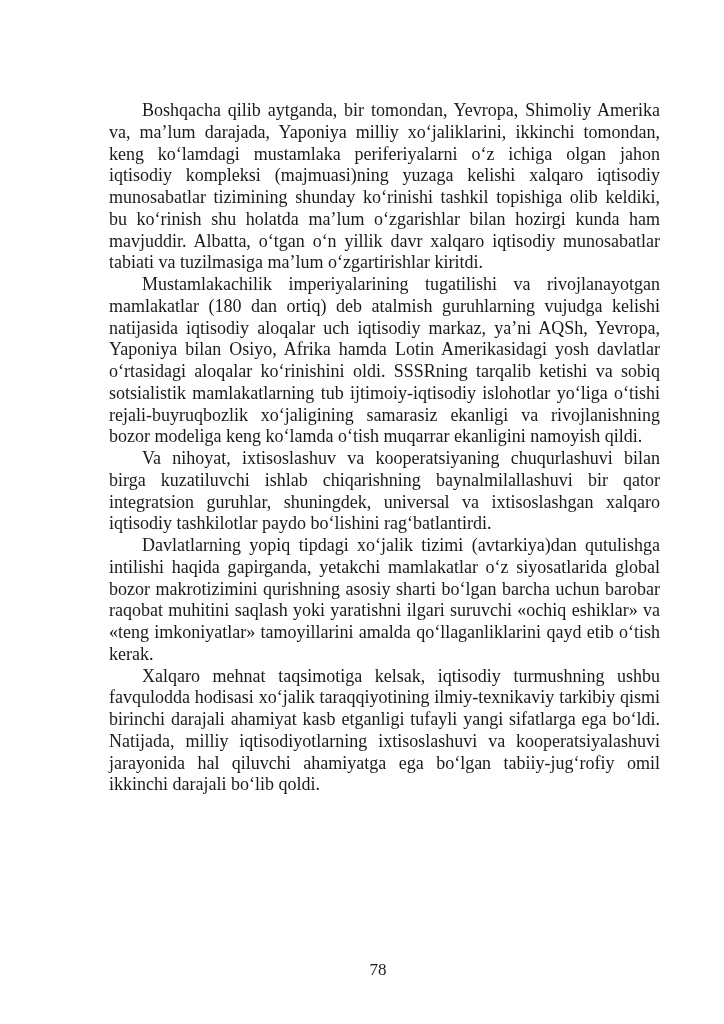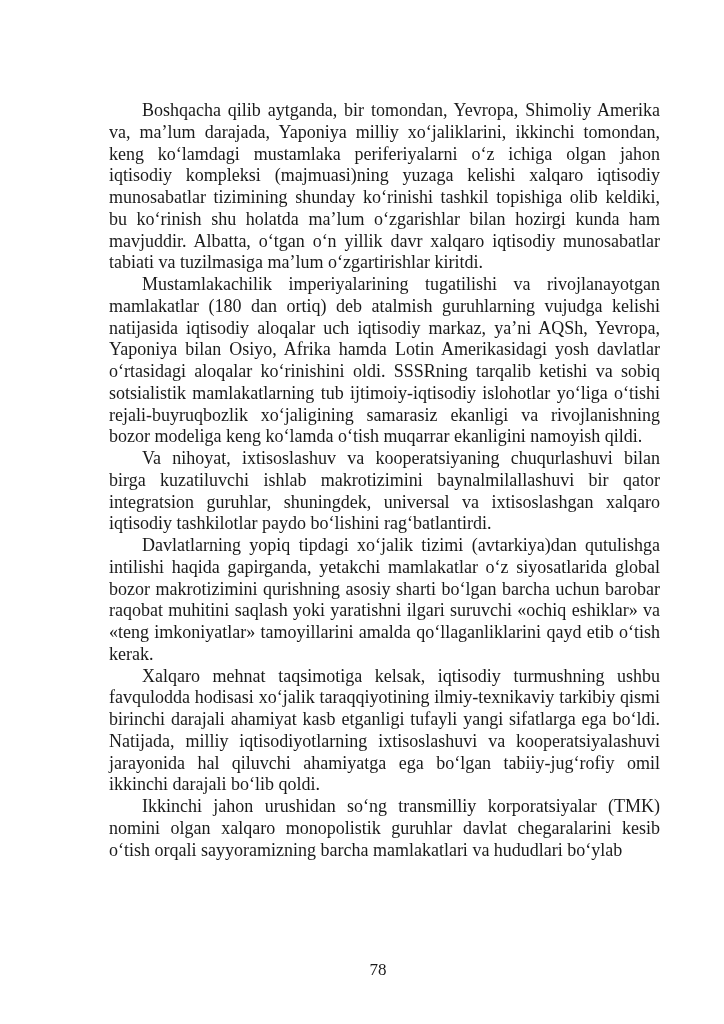--- a/index.html
+++ b/index.html
@@ -32,19 +32,18 @@
       color: #1a1a1a;
       padding-left: 16px;
     }
   </style>
 </head>
 <body>
 
 <div class="page">
   <p class="para">Boshqacha qilib aytganda, bir tomondan, Yevropa, Shimoliy Amerika va, ma’lum darajada, Yaponiya milliy xo‘jaliklarini, ikkinchi tomondan, keng ko‘lamdagi mustamlaka periferiyalarni o‘z ichiga olgan jahon iqtisodiy kompleksi (majmuasi)ning yuzaga kelishi xal­qaro iqtisodiy munosabatlar tizimining shunday ko‘rinishi tashkil topishiga olib keldiki, bu ko‘rinish shu holatda ma’lum o‘zgarishlar bilan hozirgi kunda ham mavjuddir. Albatta, o‘tgan o‘n yillik davr xalqaro iqtisodiy munosabatlar tabiati va tuzilmasiga ma’lum o‘zgar­tirishlar kiritdi.</p>
   <p class="para">Mustamlakachilik imperiyalarining tugatilishi va rivojlanayotgan mamlakatlar (180 dan ortiq) deb atalmish guruhlarning vujudga kelishi natijasida iqtisodiy aloqalar uch iqtisodiy markaz, ya’ni AQSh, Yevropa, Yaponiya bilan Osiyo, Afrika hamda Lotin Amerikasidagi yosh davlatlar o‘rtasidagi aloqalar ko‘rinishini oldi. SSSRning tarqalib ketishi va sobiq sotsialistik mamlakatlarning tub ijtimoiy-iqtisodiy islohotlar yo‘liga o‘tishi rejali-buyruqbozlik xo‘jaligining samarasiz ekanligi va rivojlanishning bozor modeliga keng ko‘lamda o‘tish muqarrar ekanligini namoyish qildi.</p>
-  <p class="para">Va nihoyat, ixtisoslashuv va kooperatsiyaning chuqurlashuvi bilan birga kuzatiluvchi ishlab makrotizimini baynalmilallashuvi bir qator integratsion guruhlar, shuningdek, universal va ixtisoslashgan xalqaro iqtisodiy tashkilotlar paydo bo‘lishini rag‘batlantirdi.</p>
+  <p class="para">Va nihoyat, ixtisoslashuv va kooperatsiyaning chuqurlashuvi bilan birga kuzatiluvchi ishlab chiqarishning baynalmilallashuvi bir qator integratsion guruhlar, shuningdek, universal va ixtisoslashgan xalqaro iqtisodiy tashkilotlar paydo bo‘lishini rag‘batlantirdi.</p>
   <p class="para">Davlatlarning yopiq tipdagi xo‘jalik tizimi (avtarkiya)dan qutu­lishga intilishi haqida gapirganda, yetakchi mamlakatlar o‘z siyosat­larida global bozor makrotizimini qurishning asosiy sharti bo‘lgan barcha uchun barobar raqobat muhitini saqlash yoki yaratishni ilgari suruvchi «ochiq eshiklar» va «teng imkoniyatlar» tamoyillarini amalda qo‘llaganliklarini qayd etib o‘tish kerak.</p>
   <p class="para">Xalqaro mehnat taqsimotiga kelsak, iqtisodiy turmushning ushbu favqulodda hodisasi xo‘jalik taraqqiyotining ilmiy-texnikaviy tarkibiy qismi birinchi darajali ahamiyat kasb etganligi tufayli yangi sifatlarga ega bo‘ldi. Natijada, milliy iqtisodiyotlarning ixtisoslashuvi va koope­ratsiyalashuvi jarayonida hal qiluvchi ahamiyatga ega bo‘lgan tabiiy-jug‘rofiy omil ikkinchi darajali bo‘lib qoldi.</p>
-  <p class="para">Ikkinchi jahon urushidan so‘ng transmilliy korporatsiyalar (TMK) nomini olgan xalqaro monopolistik guruhlar davlat chegaralarini kesib o‘tish orqali sayyoramizning barcha mamlakatlari va hududlari bo‘ylab</p>
 </div>
 
 <div class="page-number">78</div>
 
 </body></html>

